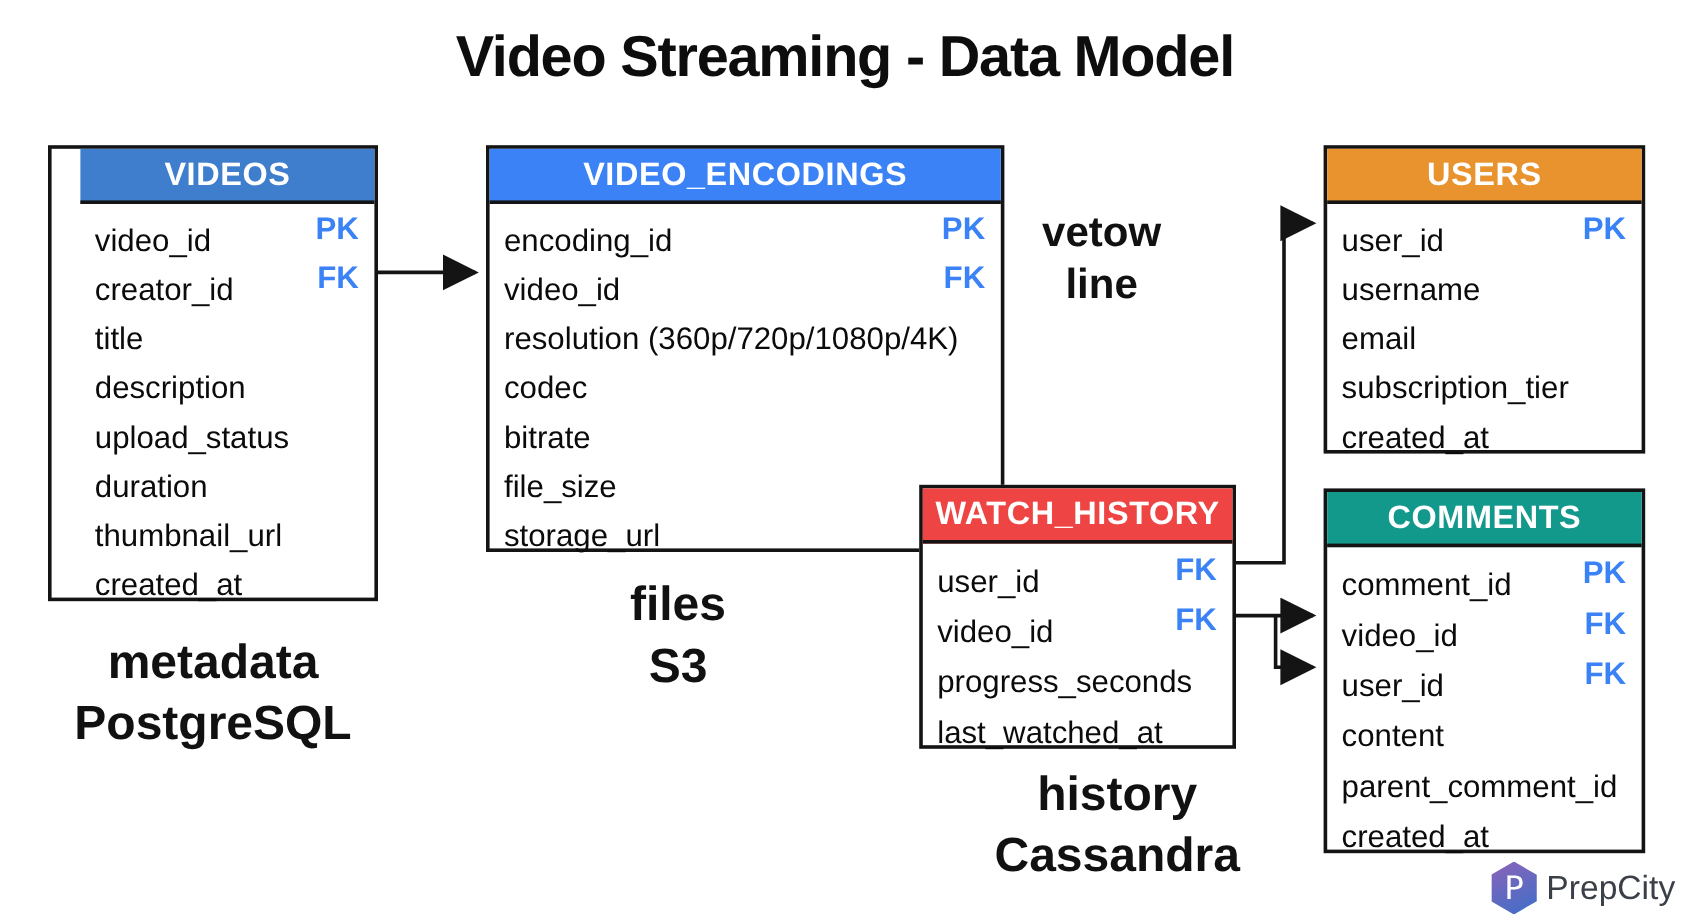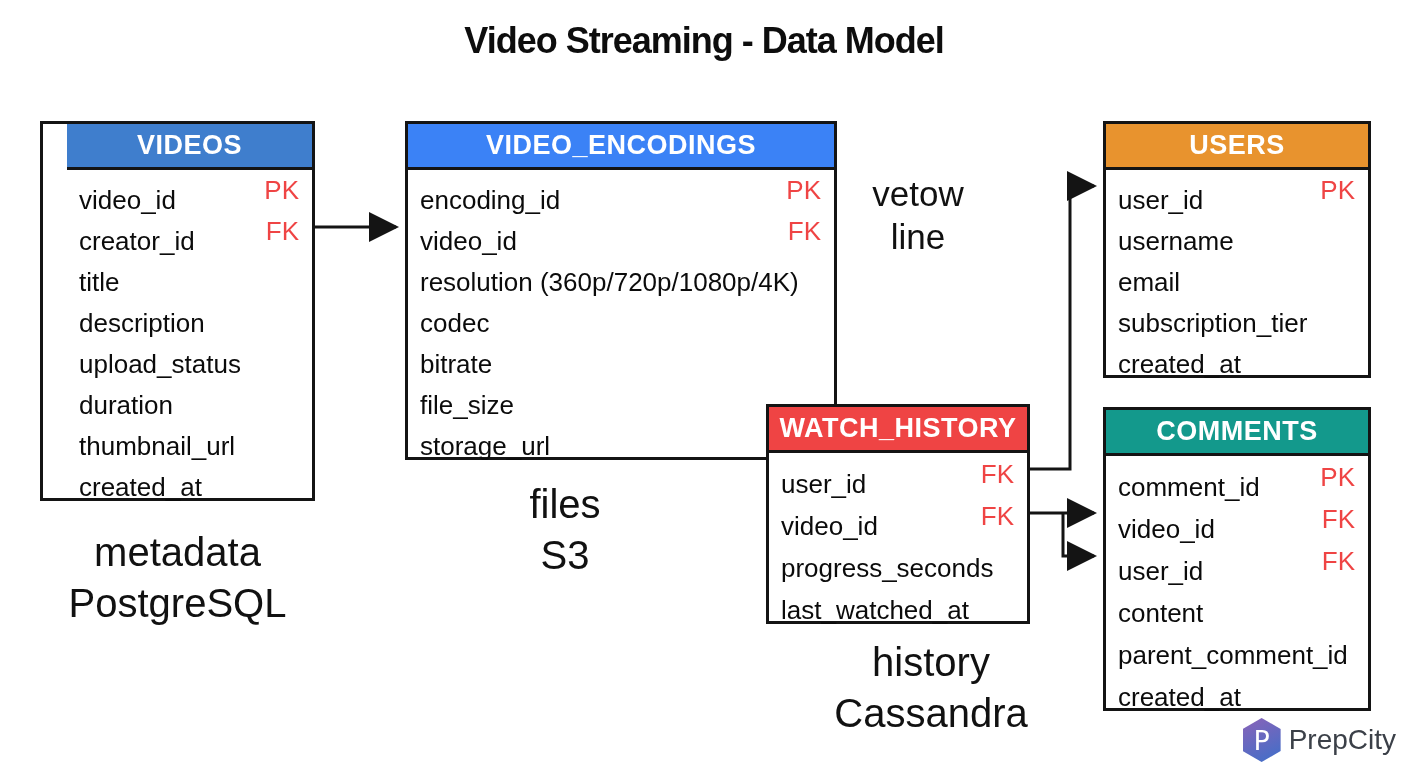--- a/index.html
+++ b/index.html
@@ -1,36 +1,36 @@
 <!DOCTYPE html>
 <html><head>
 <meta charset="utf-8">
 <style>
   html,body{margin:0;padding:0;background:#ffffff;}
   #stage{position:relative;width:1408px;height:768px;background:#ffffff;overflow:hidden;
          font-family:"Liberation Sans",sans-serif;color:#0d0d0d;}
 
   .page-title{position:absolute;top:20px;left:0;width:100%;text-align:center;
-              font-size:36px;font-weight:800;letter-spacing:-1px;color:#0d0d0d;}
+              font-size:48px;font-weight:800;letter-spacing:-1px;color:#0d0d0d;}
 
   .entity{position:absolute;background:#ffffff;border:3px solid #141414;box-sizing:border-box;}
   .entity .hdr{height:43px;line-height:43px;text-align:center;color:#ffffff;
                font-size:27px;font-weight:700;border-bottom:3px solid #141414;letter-spacing:.5px;}
   .entity .row{display:flex;justify-content:space-between;align-items:center;
                height:var(--rh,41px);padding:0 13px 0 12px;}
   .entity .field{font-size:26px;white-space:nowrap;color:#0b0b0b;margin-top:20px;}
-  .entity .key{font-size:26px;font-weight:400;color:#ef4444;}
+  .entity .key{font-size:26px;font-weight:700;color:#3b82f6;}
 
   #entity-videos        {left:40px;  top:121px; width:275px; z-index:1;padding-left:24px;}
   #entity-encodings     {left:405px; top:121px; width:432px; z-index:1;}
   #entity-users         {left:1103px;top:121px; width:268px; z-index:1;}
   #entity-watch-history {left:766px; top:404px; width:264px; z-index:3; --rh:42px;}
   #entity-comments      {left:1103px;top:407px; width:268px; z-index:1; --rh:42px;}
 
-  .note{position:absolute;text-align:center;font-weight:400;color:#111;}
+  .note{position:absolute;text-align:center;font-weight:700;color:#111;}
   #note-metadata {left:20px;  top:527px; width:315px; font-size:40px; line-height:51px;}
   #note-files    {left:465px; top:479px; width:200px; font-size:40px; line-height:51px;}
   #note-overlay  {left:840px; top:172px; width:156px; font-size:35px; line-height:43px;}
   #note-history  {left:780px; top:637px; width:302px; font-size:40px; line-height:51px;}
 
   svg.rel{position:absolute;left:0;top:0;z-index:5;pointer-events:none;}
 
   .brand{position:absolute;right:12px;bottom:6px;display:flex;align-items:center;gap:8px;}
   .hex{width:38px;height:44px;display:flex;align-items:center;justify-content:center;
        clip-path:polygon(50% 0%,100% 25%,100% 75%,50% 100%,0% 75%,0% 25%);}

